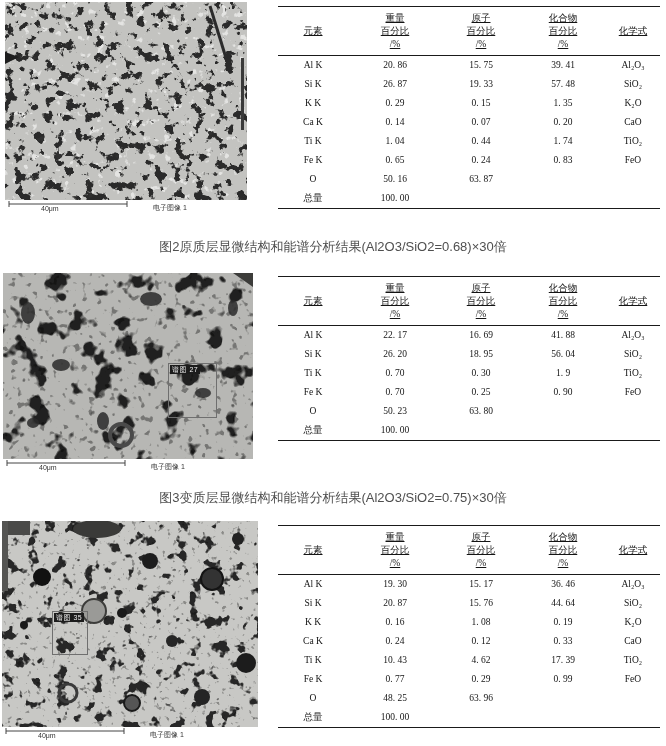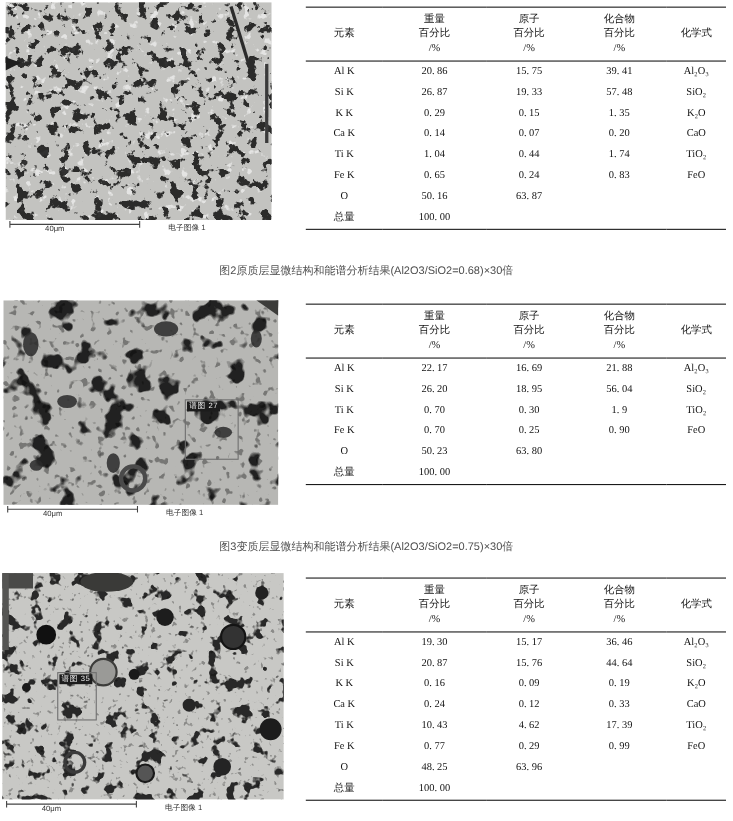--- a/index.html
+++ b/index.html
@@ -29,27 +29,27 @@
   .strip svg.bracket{position:absolute;left:3px;top:1px;}
   .scale-label{position:absolute;left:36px;top:5px;font-size:7px;color:#333;line-height:8px;}
   .det-label{position:absolute;left:148px;top:4px;font-size:7px;color:#333;line-height:8px;}
 
   
   .tablecol{flex:1;padding-left:12px;}
   table.eds{border-collapse:collapse;width:382px;margin-top:6px;
     font-family:"Liberation Serif",serif;font-size:9.5px;color:#141414;
     border-top:1.5px solid #1a1a1a;border-bottom:1.5px solid #1a1a1a;}
   table.eds thead tr{border-bottom:1px solid #1a1a1a;}
-  table.eds th{font-weight:normal;vertical-align:middle;padding:5px 0 4px;}
+  table.eds th{font-weight:normal;vertical-align:middle;padding:5px 0 4px;text-decoration:underline;}
   table.eds th div{line-height:13px;}
   table.eds td{text-align:center;height:19px;padding:0;line-height:19px;}
   col.c0{width:70px}col.c1{width:94px}col.c2{width:78px}col.c3{width:86px}col.c4{width:54px}
 
   
-  .caption{width:666px;text-align:center;font-size:10px;color:#4f4f4f;line-height:18px;}
+  .caption{width:666px;text-align:center;font-size:13px;color:#4f4f4f;line-height:18px;}
   .cap1{margin-top:24px;}
   .cap2{margin-top:16px;}
   .sec2{margin-top:14px;}
   .sec3{margin-top:12px;}
 </style>
 </head>
 <body>
 
 <div class="page">
 
@@ -252,21 +252,21 @@
               <th>
                 <div>化学式</div>
               </th>
             </tr>
           </thead>
           <tbody>
             <tr>
               <td>Al K</td>
               <td>22. 17</td>
               <td>16. 69</td>
-              <td>21. 88</td>
+              <td>41. 88</td>
               <td>Al₂O₃</td>
             </tr>
             <tr>
               <td>Si K</td>
               <td>26. 20</td>
               <td>18. 95</td>
               <td>56. 04</td>
               <td>SiO₂</td>
             </tr>
             <tr>
@@ -394,21 +394,21 @@
             <tr>
               <td>Si K</td>
               <td>20. 87</td>
               <td>15. 76</td>
               <td>44. 64</td>
               <td>SiO₂</td>
             </tr>
             <tr>
               <td>K K</td>
               <td>0. 16</td>
-              <td>0. 09</td>
+              <td>1. 08</td>
               <td>0. 19</td>
               <td>K₂O</td>
             </tr>
             <tr>
               <td>Ca K</td>
               <td>0. 24</td>
               <td>0. 12</td>
               <td>0. 33</td>
               <td>CaO</td>
             </tr>

